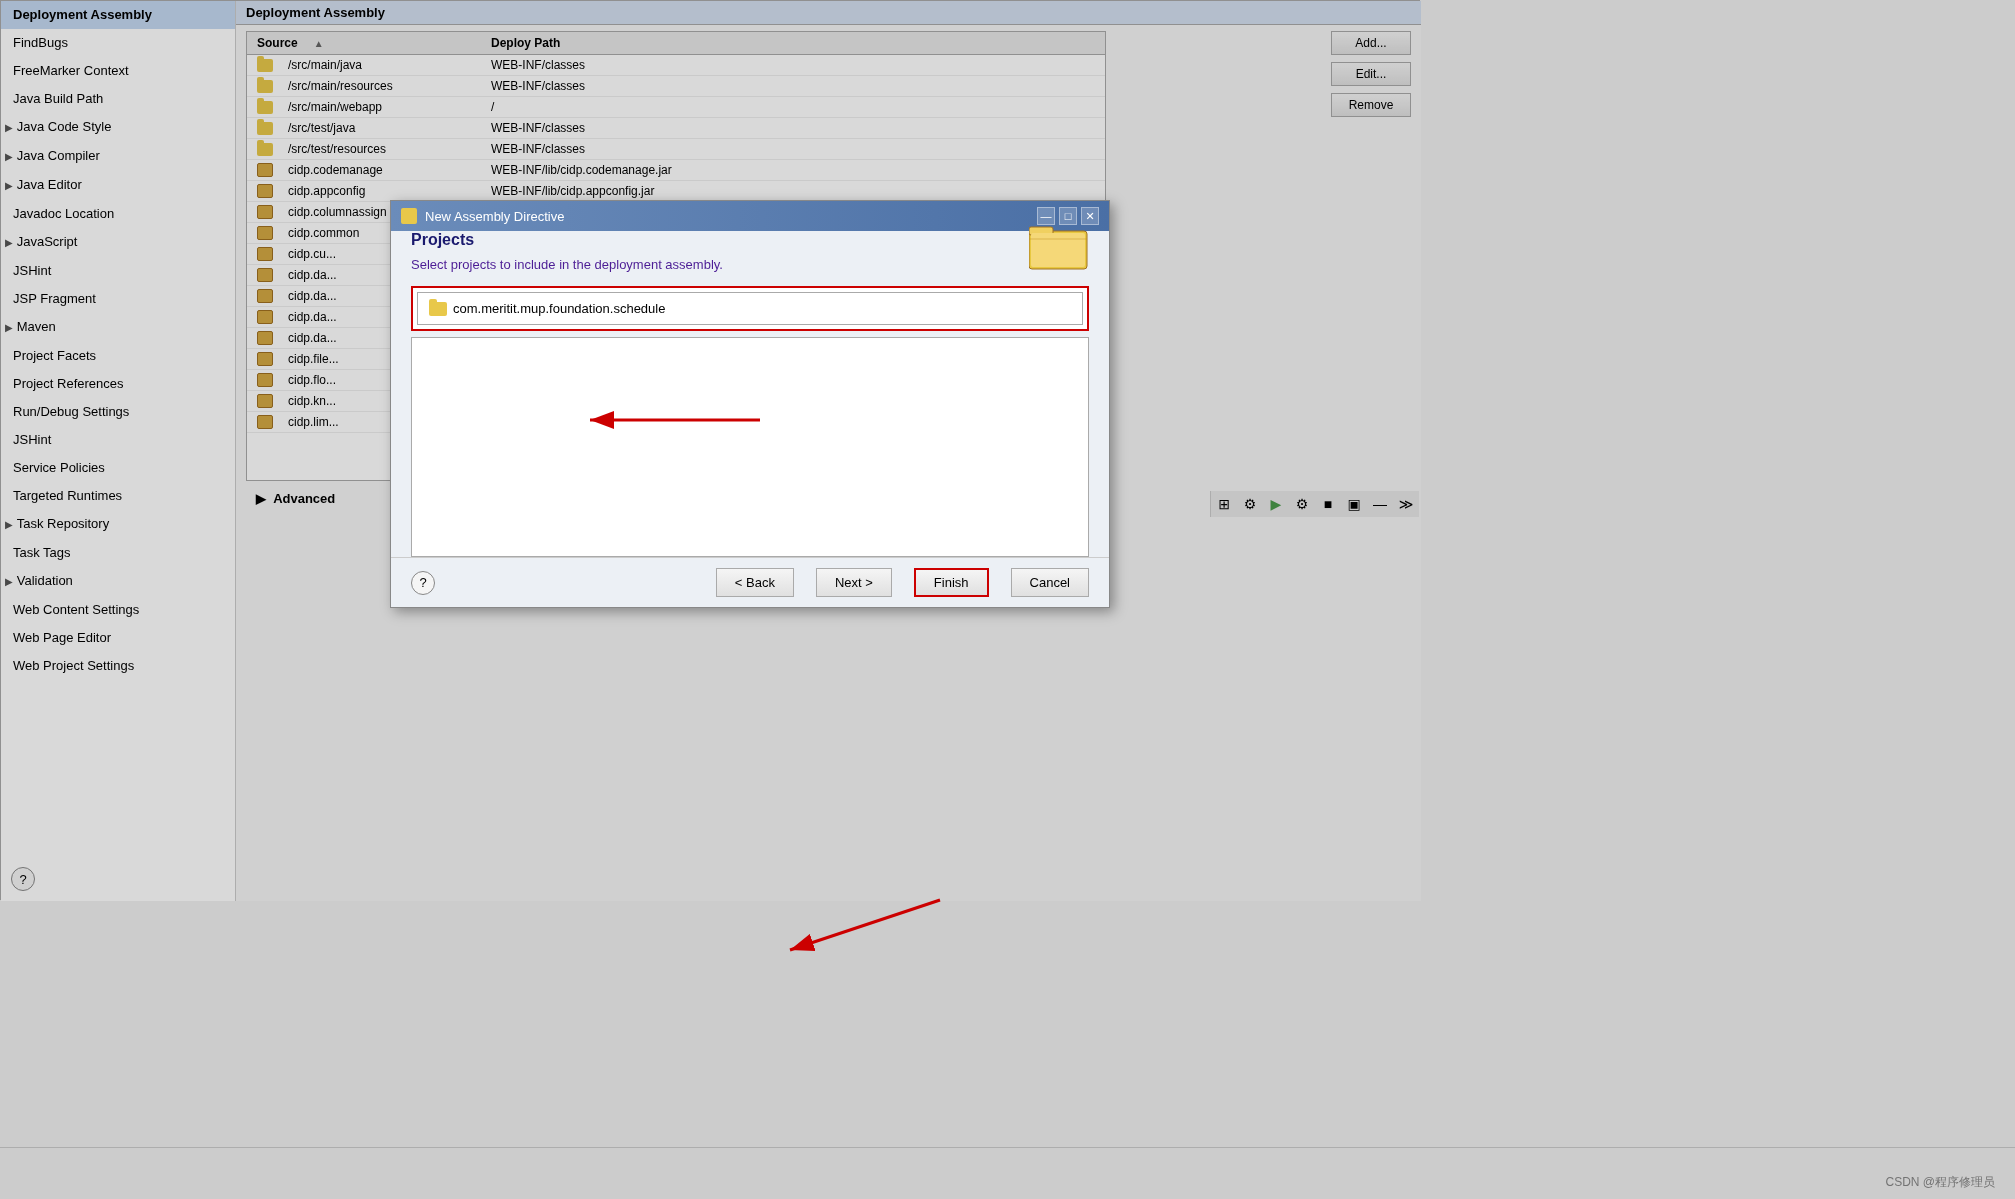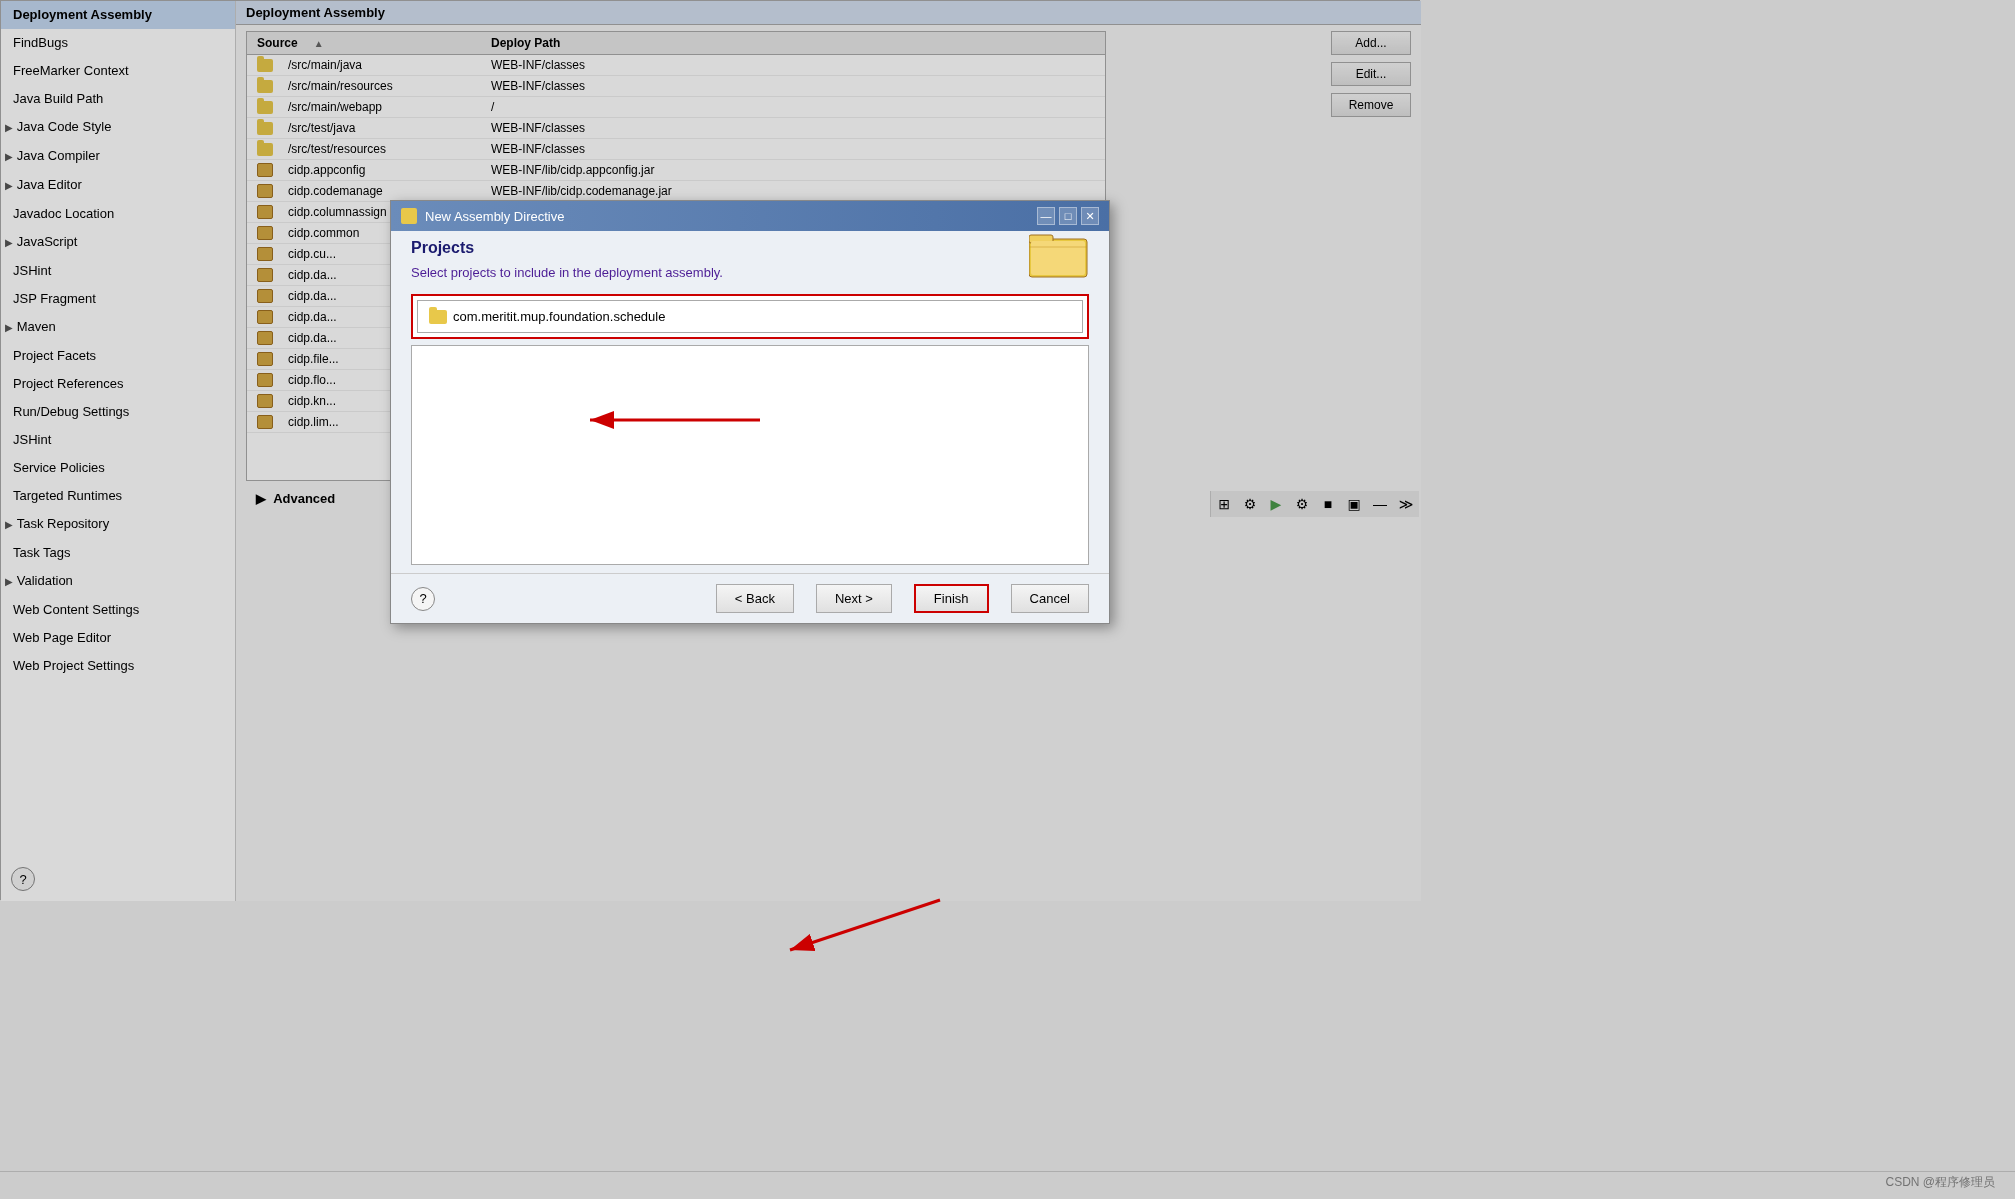--- a/index.html
+++ b/index.html
@@ -234,21 +234,21 @@
       border: 1px solid rgba(255,255,255,0.4);
       color: #fff;
       font-size: 11px;
       cursor: pointer;
       display: flex;
       align-items: center;
       justify-content: center;
     }
 
     .dialog-body {
-      padding: 8px 20px;
+      padding: 0 20px;
     }
 
     .dialog-section-title {
       font-size: 16px;
       font-weight: bold;
       color: #1a1a6e;
       margin-bottom: 8px;
     }
 
     .dialog-description {
@@ -345,21 +345,21 @@
       font-size: 14px;
       cursor: pointer;
       border: 1px solid transparent;
     }
 
     
     .bottom-bar {
       position: absolute;
       bottom: 0; left: 0;
       width: 2015px;
-      height: 28px;
+      height: 52px;
       background: #f0f0f0;
       border-top: 1px solid #ccc;
       display: flex;
       align-items: center;
       padding: 0 20px;
       font-size: 12px;
       color: #555;
       justify-content: flex-end;
     }
 
@@ -504,30 +504,30 @@
       <div class="table-row">
         <div class="col-source">
             <span class="folder-icon"></span>
             <span>/src/test/resources</span>
           </div>
         <div class="col-deploy">WEB-INF/classes</div>
       </div>
       <div class="table-row">
         <div class="col-source">
             <span class="jar-icon"></span>
+            <span>cidp.codemanage</span>
+          </div>
+        <div class="col-deploy">WEB-INF/lib/cidp.codemanage.jar</div>
+      </div>
+      <div class="table-row">
+        <div class="col-source">
+            <span class="jar-icon"></span>
             <span>cidp.appconfig</span>
           </div>
         <div class="col-deploy">WEB-INF/lib/cidp.appconfig.jar</div>
-      </div>
-      <div class="table-row">
-        <div class="col-source">
-            <span class="jar-icon"></span>
-            <span>cidp.codemanage</span>
-          </div>
-        <div class="col-deploy">WEB-INF/lib/cidp.codemanage.jar</div>
       </div>
       <div class="table-row">
         <div class="col-source">
             <span class="jar-icon"></span>
             <span>cidp.columnassign</span>
           </div>
         <div class="col-deploy">WEB-INF/lib/cidp.columnassign.jar</div>
       </div>
       <div class="table-row">
         <div class="col-source">

